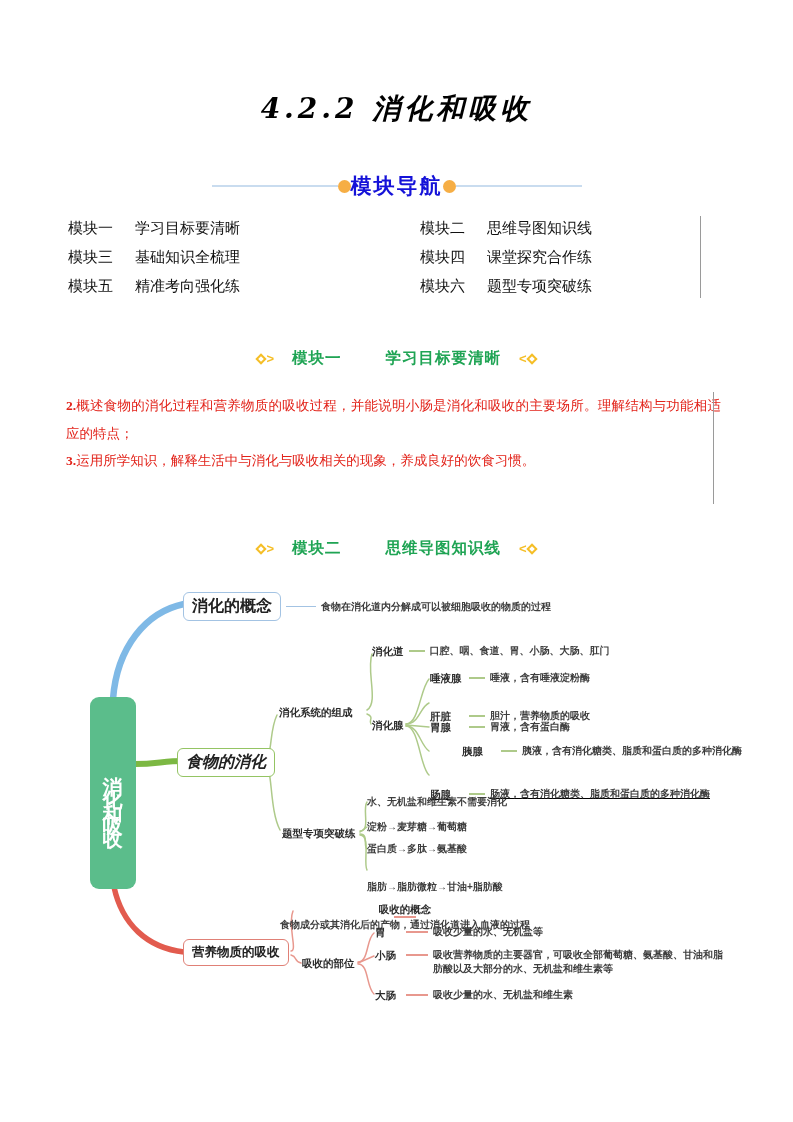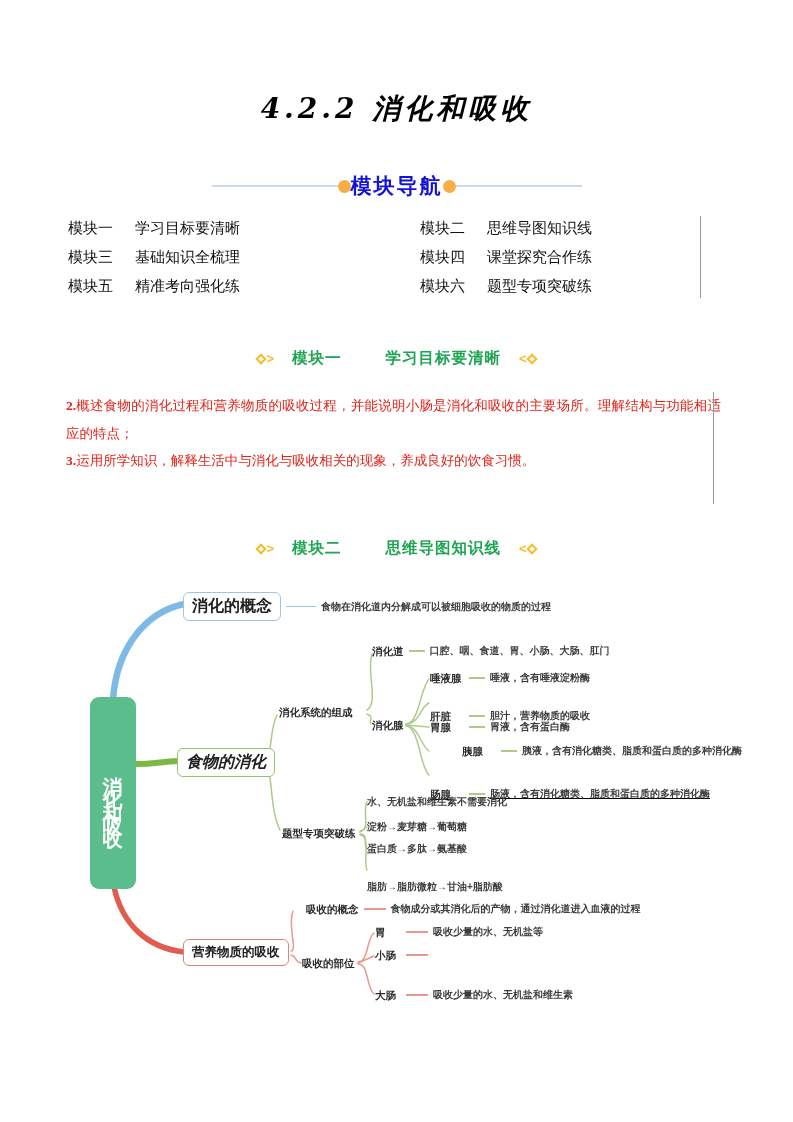--- a/index.html
+++ b/index.html
@@ -221,36 +221,37 @@
     </div>
 
     <div class="mlabel abs" style="left:282px;top:251px;">题型专项突破练</div>
     <div class="mdesc abs" style="left:367px;top:220px;">水、无机盐和维生素不需要消化</div>
     <div class="mdesc abs" style="left:367px;top:245px;">淀粉→麦芽糖→葡萄糖</div>
     <div class="mdesc abs" style="left:367px;top:267px;">蛋白质→多肽→氨基酸</div>
     <div class="mdesc abs" style="left:367px;top:289px;margin-top:16px;">脂肪→脂肪微粒→甘油+脂肪酸</div>
 
     <div class="box red-b abs" style="left:183px;top:364px;font-size:12.5px;padding:4px 8px;">营养物质的吸收</div>
 
-    <div class="mrow" style="left:306px;top:327px;">
+    <div class="mrow" style="left:280px;top:327px;flex-direction:column;">
       <span class="mlabel">吸收的概念</span>
       <span class="conn c-red"></span>
       <span class="mdesc">食物成分或其消化后的产物，通过消化道进入血液的过程</span>
     </div>
 
     <div class="mlabel abs" style="left:302px;top:381px;text-align:center;">吸收的部位</div>
 
     <div class="mrow" style="left:375px;top:350px;">
       <span class="mlabel sname">胃</span>
       <span class="conn c-red"></span>
       <span class="mdesc">吸收少量的水、无机盐等</span>
     </div>
     <div class="mrow top-align" style="left:375px;top:373px;">
       <span class="mlabel sname">小肠</span>
       <span class="conn c-red"></span>
+      <span class="mdesc wrap">吸收营养物质的主要器官，可吸收全部葡萄糖、氨基酸、甘油和脂肪酸以及大部分的水、无机盐和维生素等</span>
     </div>
     <div class="mrow" style="left:375px;top:413px;">
       <span class="mlabel sname">大肠</span>
       <span class="conn c-red"></span>
       <span class="mdesc">吸收少量的水、无机盐和维生素</span>
     </div>
   </div>
 
 </div>
 

